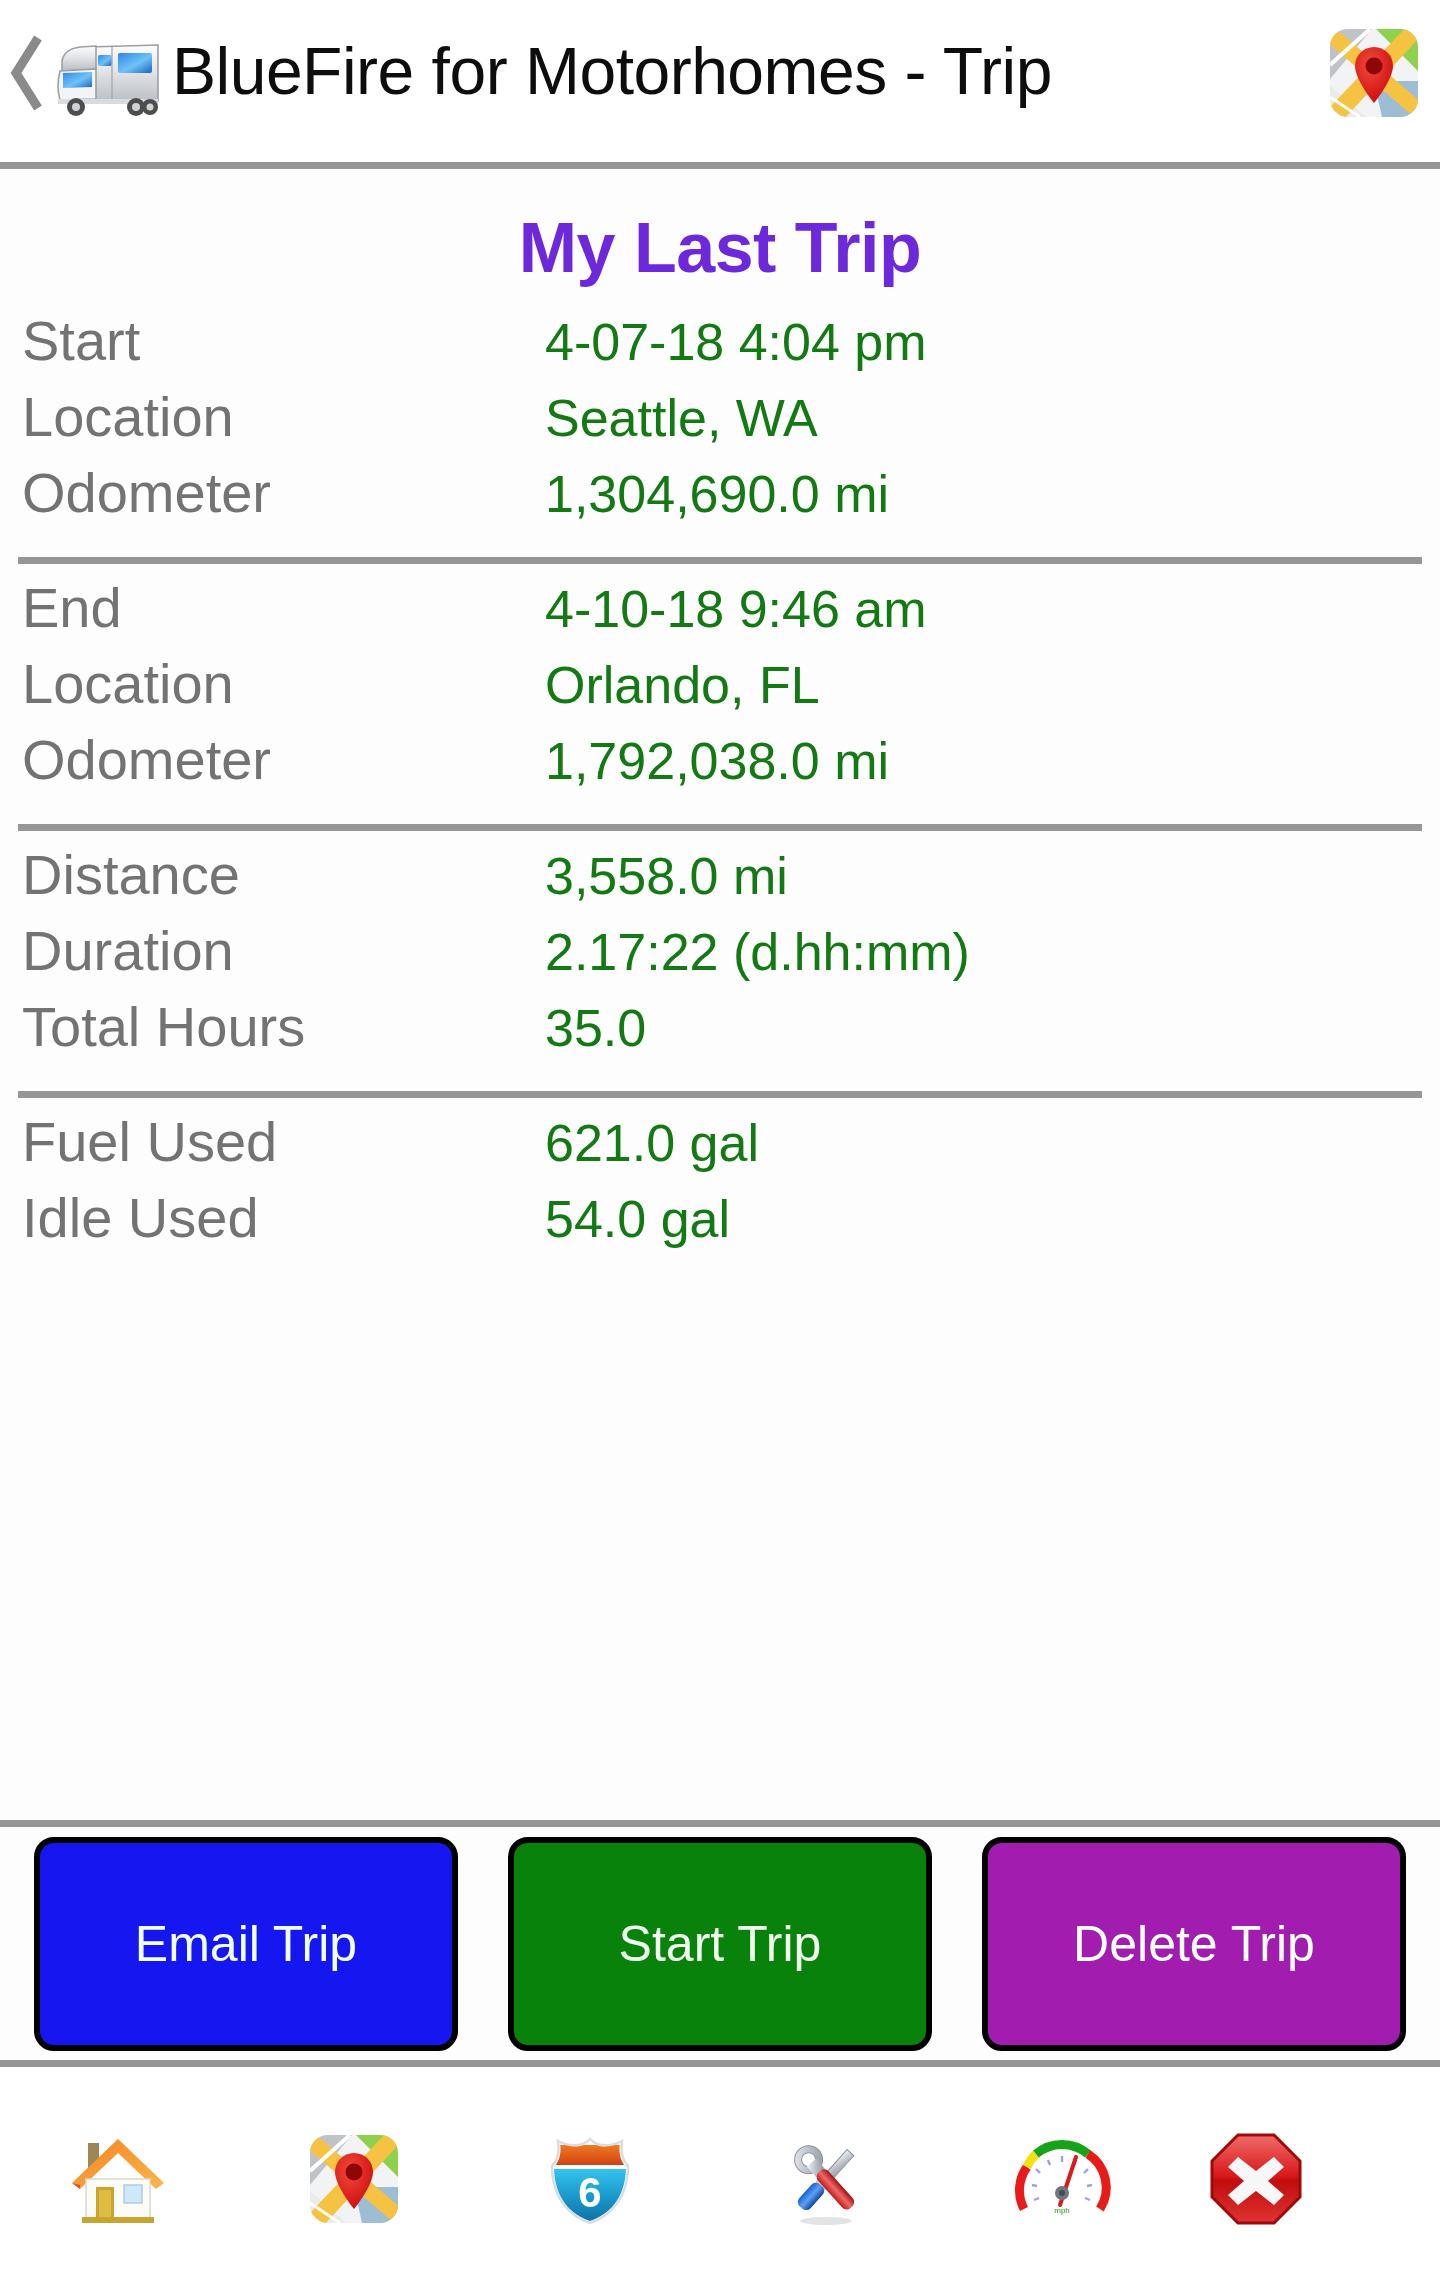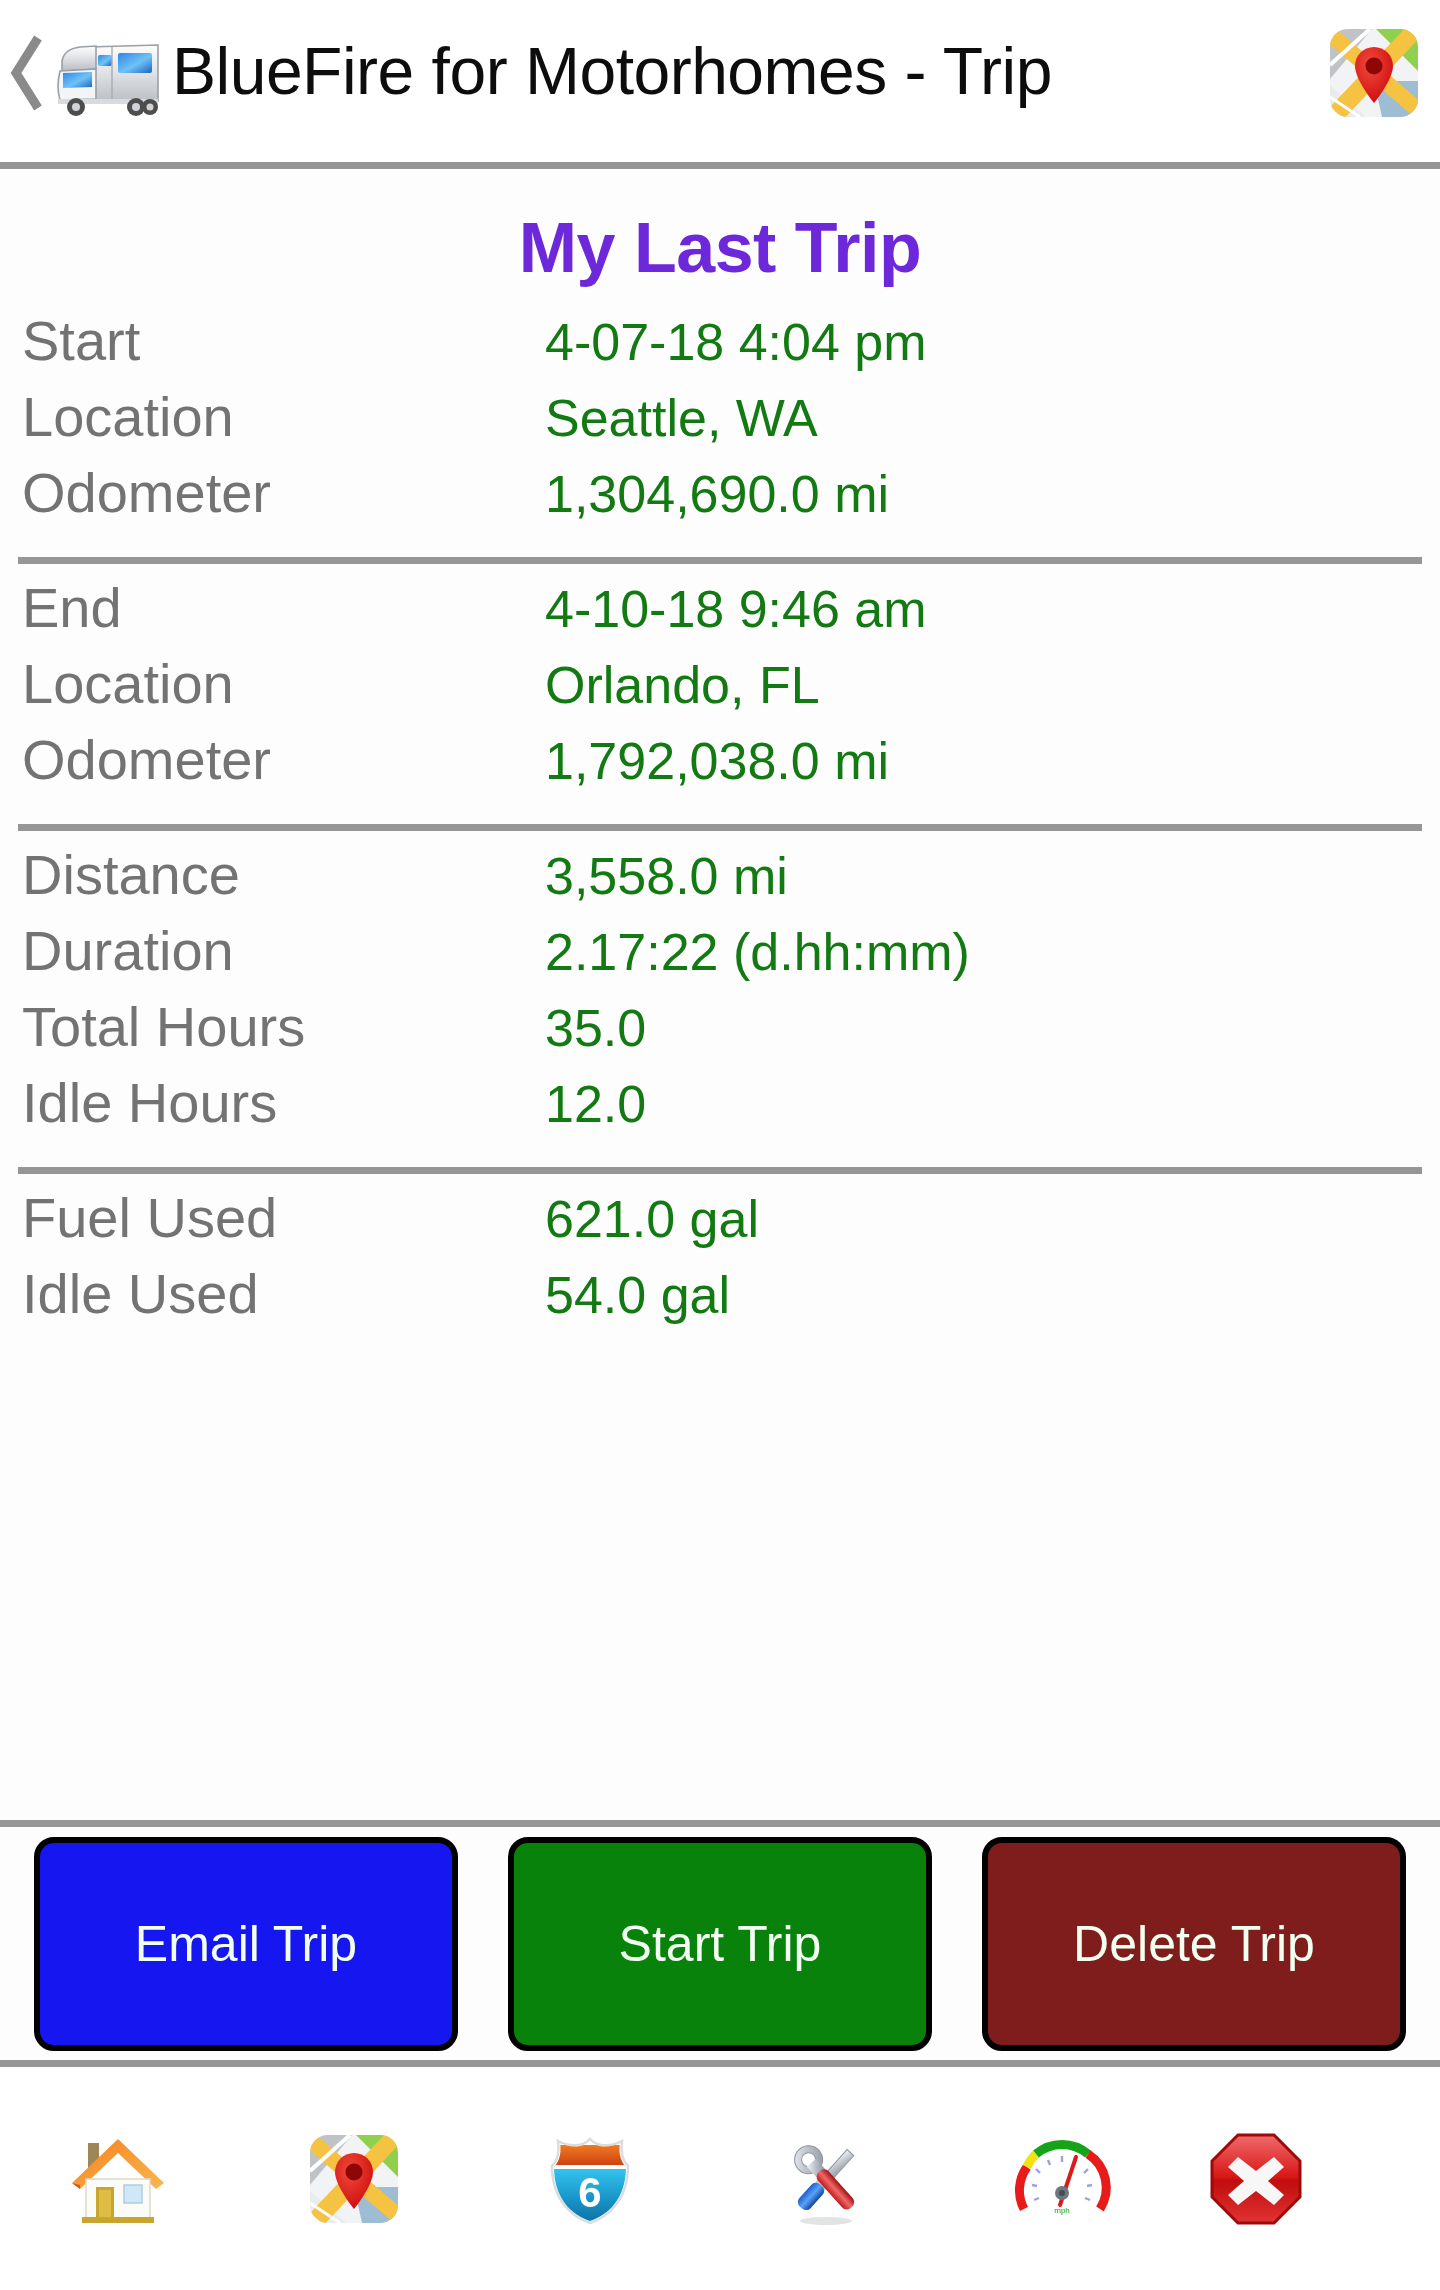--- a/index.html
+++ b/index.html
@@ -133,21 +133,21 @@
     display: flex;
     align-items: center;
     justify-content: center;
     box-sizing: border-box;
     padding: 0;
     cursor: pointer;
     line-height: 1;
   }
   .btn-start { background: #08820A; }
   .btn-email { background: #1616F0; }
-  .btn-delete { background: #7f1d1d; text-align: center; }
+  .btn-delete { background: #a21caf; text-align: center; }
 
   
   .bottom-nav {
     height: 223px;
     display: flex;
     align-items: center;
     background: #ffffff;
     padding: 0;
     box-sizing: border-box;
     overflow: hidden;
@@ -294,24 +294,20 @@
       <div class="value">3,558.0 mi</div>
     </div>
     <div class="row">
       <div class="label">Duration</div>
       <div class="value">2.17:22 (d.hh:mm)</div>
     </div>
     <div class="row">
       <div class="label">Total Hours</div>
       <div class="value">35.0</div>
     </div>
-    <div class="row">
-      <div class="label">Idle Hours</div>
-      <div class="value">12.0</div>
-    </div>
   </div>
 
   <div class="group-gap"></div>
   <div class="sep-inset"></div>
   <div class="group-gap"></div>
 
   <div class="group">
     <div class="row">
       <div class="label">Fuel Used</div>
       <div class="value">621.0 gal</div>

